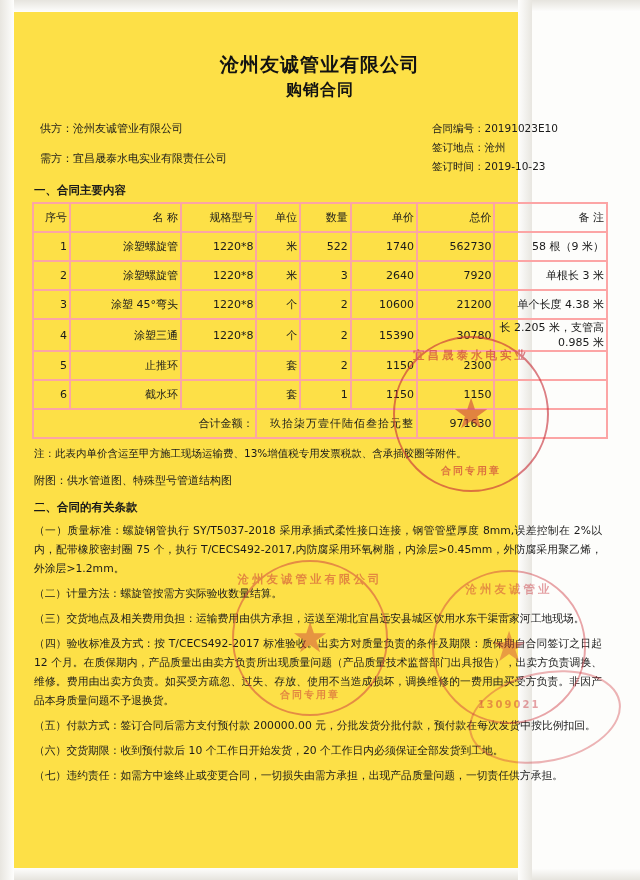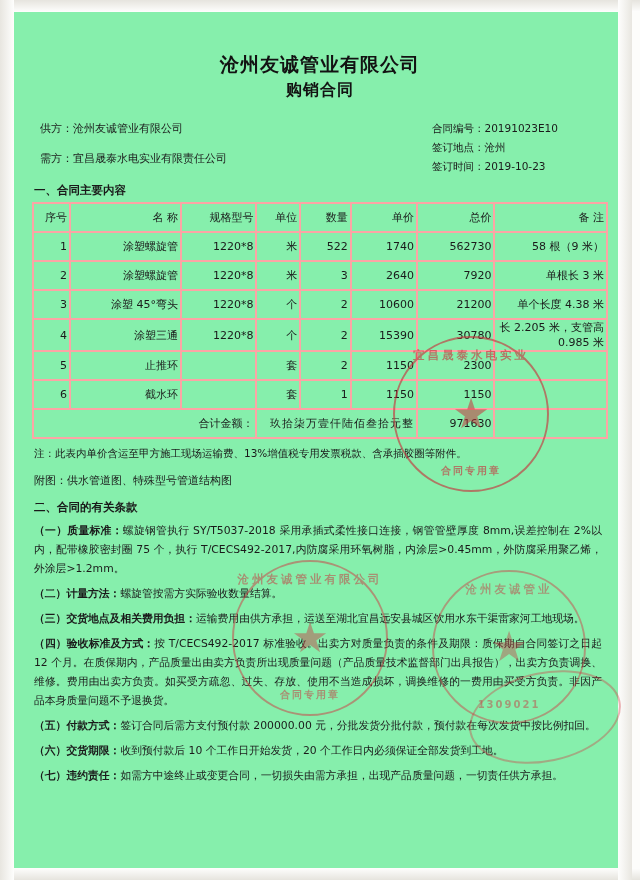--- a/index.html
+++ b/index.html
@@ -6,22 +6,22 @@
   body{
     width:640px;height:880px;
     background:#fdfdfb;
     font-family:"DejaVu Sans","Liberation Sans",sans-serif;
     color:#1a1a1a;
     position:relative;
     overflow:hidden;
   }
   .page{
     position:absolute;
-    left:0;top:0;width:632px;height:880px;
-    background:#86efac;
+    left:0;top:0;width:532px;height:880px;
+    background:#fde047;
   }
   
   .edge-l{position:absolute;left:0;top:0;width:14px;height:880px;background:linear-gradient(to right,#e8e6e0,#fefefd);}
   .edge-r{position:absolute;right:0;top:0;width:14px;height:880px;background:linear-gradient(to left,#e8e6e0,#fefefd);}
   .edge-t{position:absolute;left:0;top:0;width:640px;height:12px;background:linear-gradient(to bottom,#e6e4de,#fefefd);}
   .edge-b{position:absolute;left:0;bottom:0;width:640px;height:12px;background:linear-gradient(to top,#e6e4de,#fefefd);}
 
   .content{position:absolute;left:30px;top:0;width:580px;height:880px;}
 
   .title1{
@@ -62,21 +62,21 @@
   .c5{width:64px;}
   .c6{width:76px;}
   .c7{width:118px;}
   .sumcell{letter-spacing:1px;}
 
   .note{font-size:10.5px;margin:6px 0 0 4px;line-height:16px;}
   .attach{font-size:11px;margin:12px 0 0 4px;}
   .sec2{font-size:11.5px;font-weight:bold;margin:12px 0 6px 4px;}
 
   .clause{font-size:10.8px;line-height:19px;margin:0 0 6px 4px;width:568px;text-align:justify;}
-  .clause .lbl{white-space:nowrap;font-weight:bold;}
+  .clause .lbl{white-space:nowrap;}
 
   
   .stamp{position:absolute;pointer-events:none;}
   .stamp-round{
     border-radius:50%;
     border:2.5px solid #c8313a;
     opacity:.62;
   }
   .stamp1{left:393px;top:336px;width:152px;height:152px;}
   .stamp2{left:232px;top:560px;width:152px;height:152px;border-color:#cf3a42;opacity:.5;}

